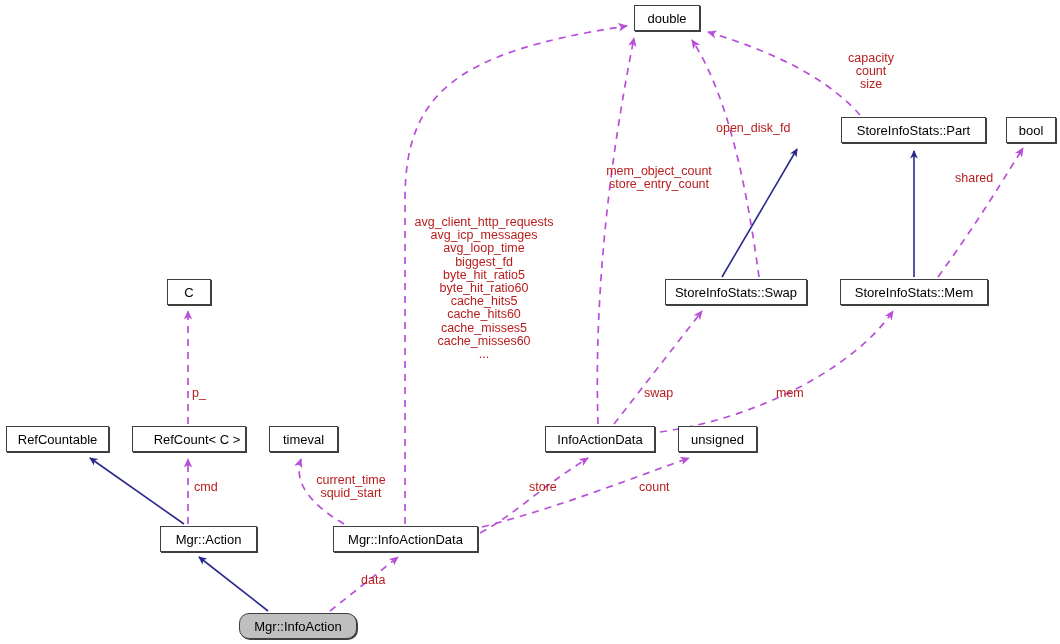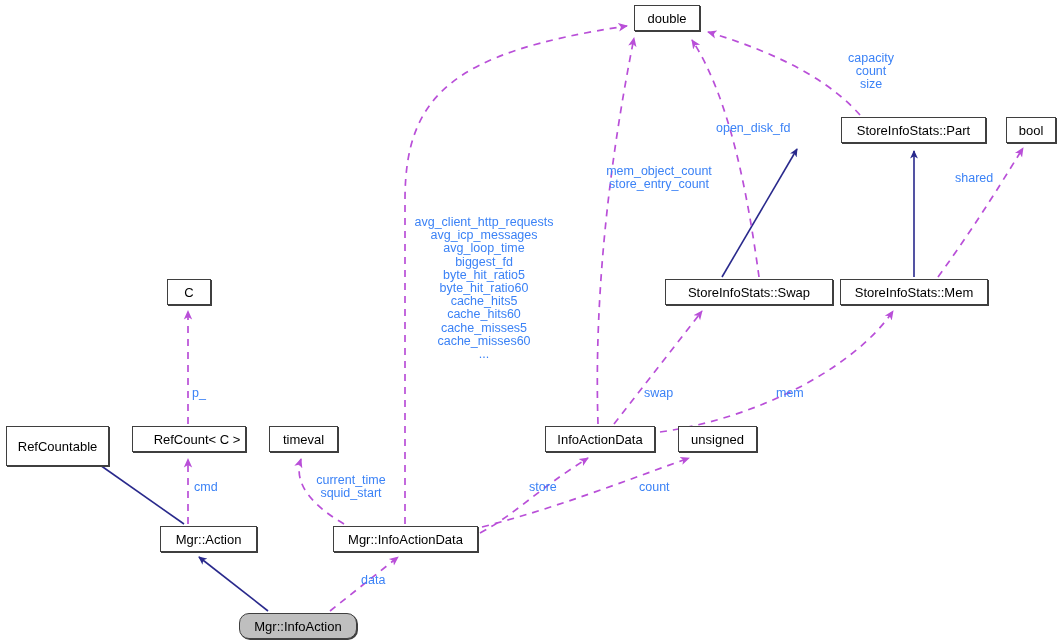--- a/index.html
+++ b/index.html
@@ -37,21 +37,21 @@
     white-space: nowrap;
     box-shadow: 1px 1px 0 0 #3f3f3f;
   }
   .node.highlight {
     background: #bfbfbf;
     border-radius: 10px;
   }
   .edge-label {
     position: absolute;
     font-size: 12.5px;
-    color: #3b82f6;
+    color: #b91c1c;
     line-height: 13.2px;
     white-space: pre;
     text-align: center;
     background: transparent;
   }
   .edge-label.align-left {
     text-align: left;
   }
 </style>
 </head>
@@ -94,25 +94,25 @@
   </svg>
 
   <div class="node" style="left:634px; top:5px; width:66px; height:26px;">double</div>
 
   <div class="node" style="left:841px; top:117px; width:145px; height:26px;">StoreInfoStats::Part</div>
 
   <div class="node" style="left:1006px; top:117px; width:50px; height:26px;">bool</div>
 
   <div class="node" style="left:167px; top:279px; width:44px; height:26px;">C</div>
 
-  <div class="node" style="left:665px; top:279px; width:168px; height:26px;">StoreInfoStats::Swap</div>
+  <div class="node" style="left:665px; top:279px; width:142px; height:26px;">StoreInfoStats::Swap</div>
 
   <div class="node" style="left:840px; top:279px; width:148px; height:26px;">StoreInfoStats::Mem</div>
 
-  <div class="node" style="left:6px; top:426px; width:103px; height:40px;">RefCountable</div>
+  <div class="node" style="left:6px; top:426px; width:103px; height:26px;">RefCountable</div>
 
   <div class="node" style="left:132px; top:426px; width:114px; height:26px;padding-left:16px;">RefCount&lt; C &gt;</div>
 
   <div class="node" style="left:269px; top:426px; width:69px; height:26px;">timeval</div>
 
   <div class="node" style="left:545px; top:426px; width:110px; height:26px;">InfoActionData</div>
 
   <div class="node" style="left:678px; top:426px; width:79px; height:26px;">unsigned</div>
 
   <div class="node" style="left:140px; top:526px; width:97px; height:26px;margin-left:20px;">Mgr::Action</div>

